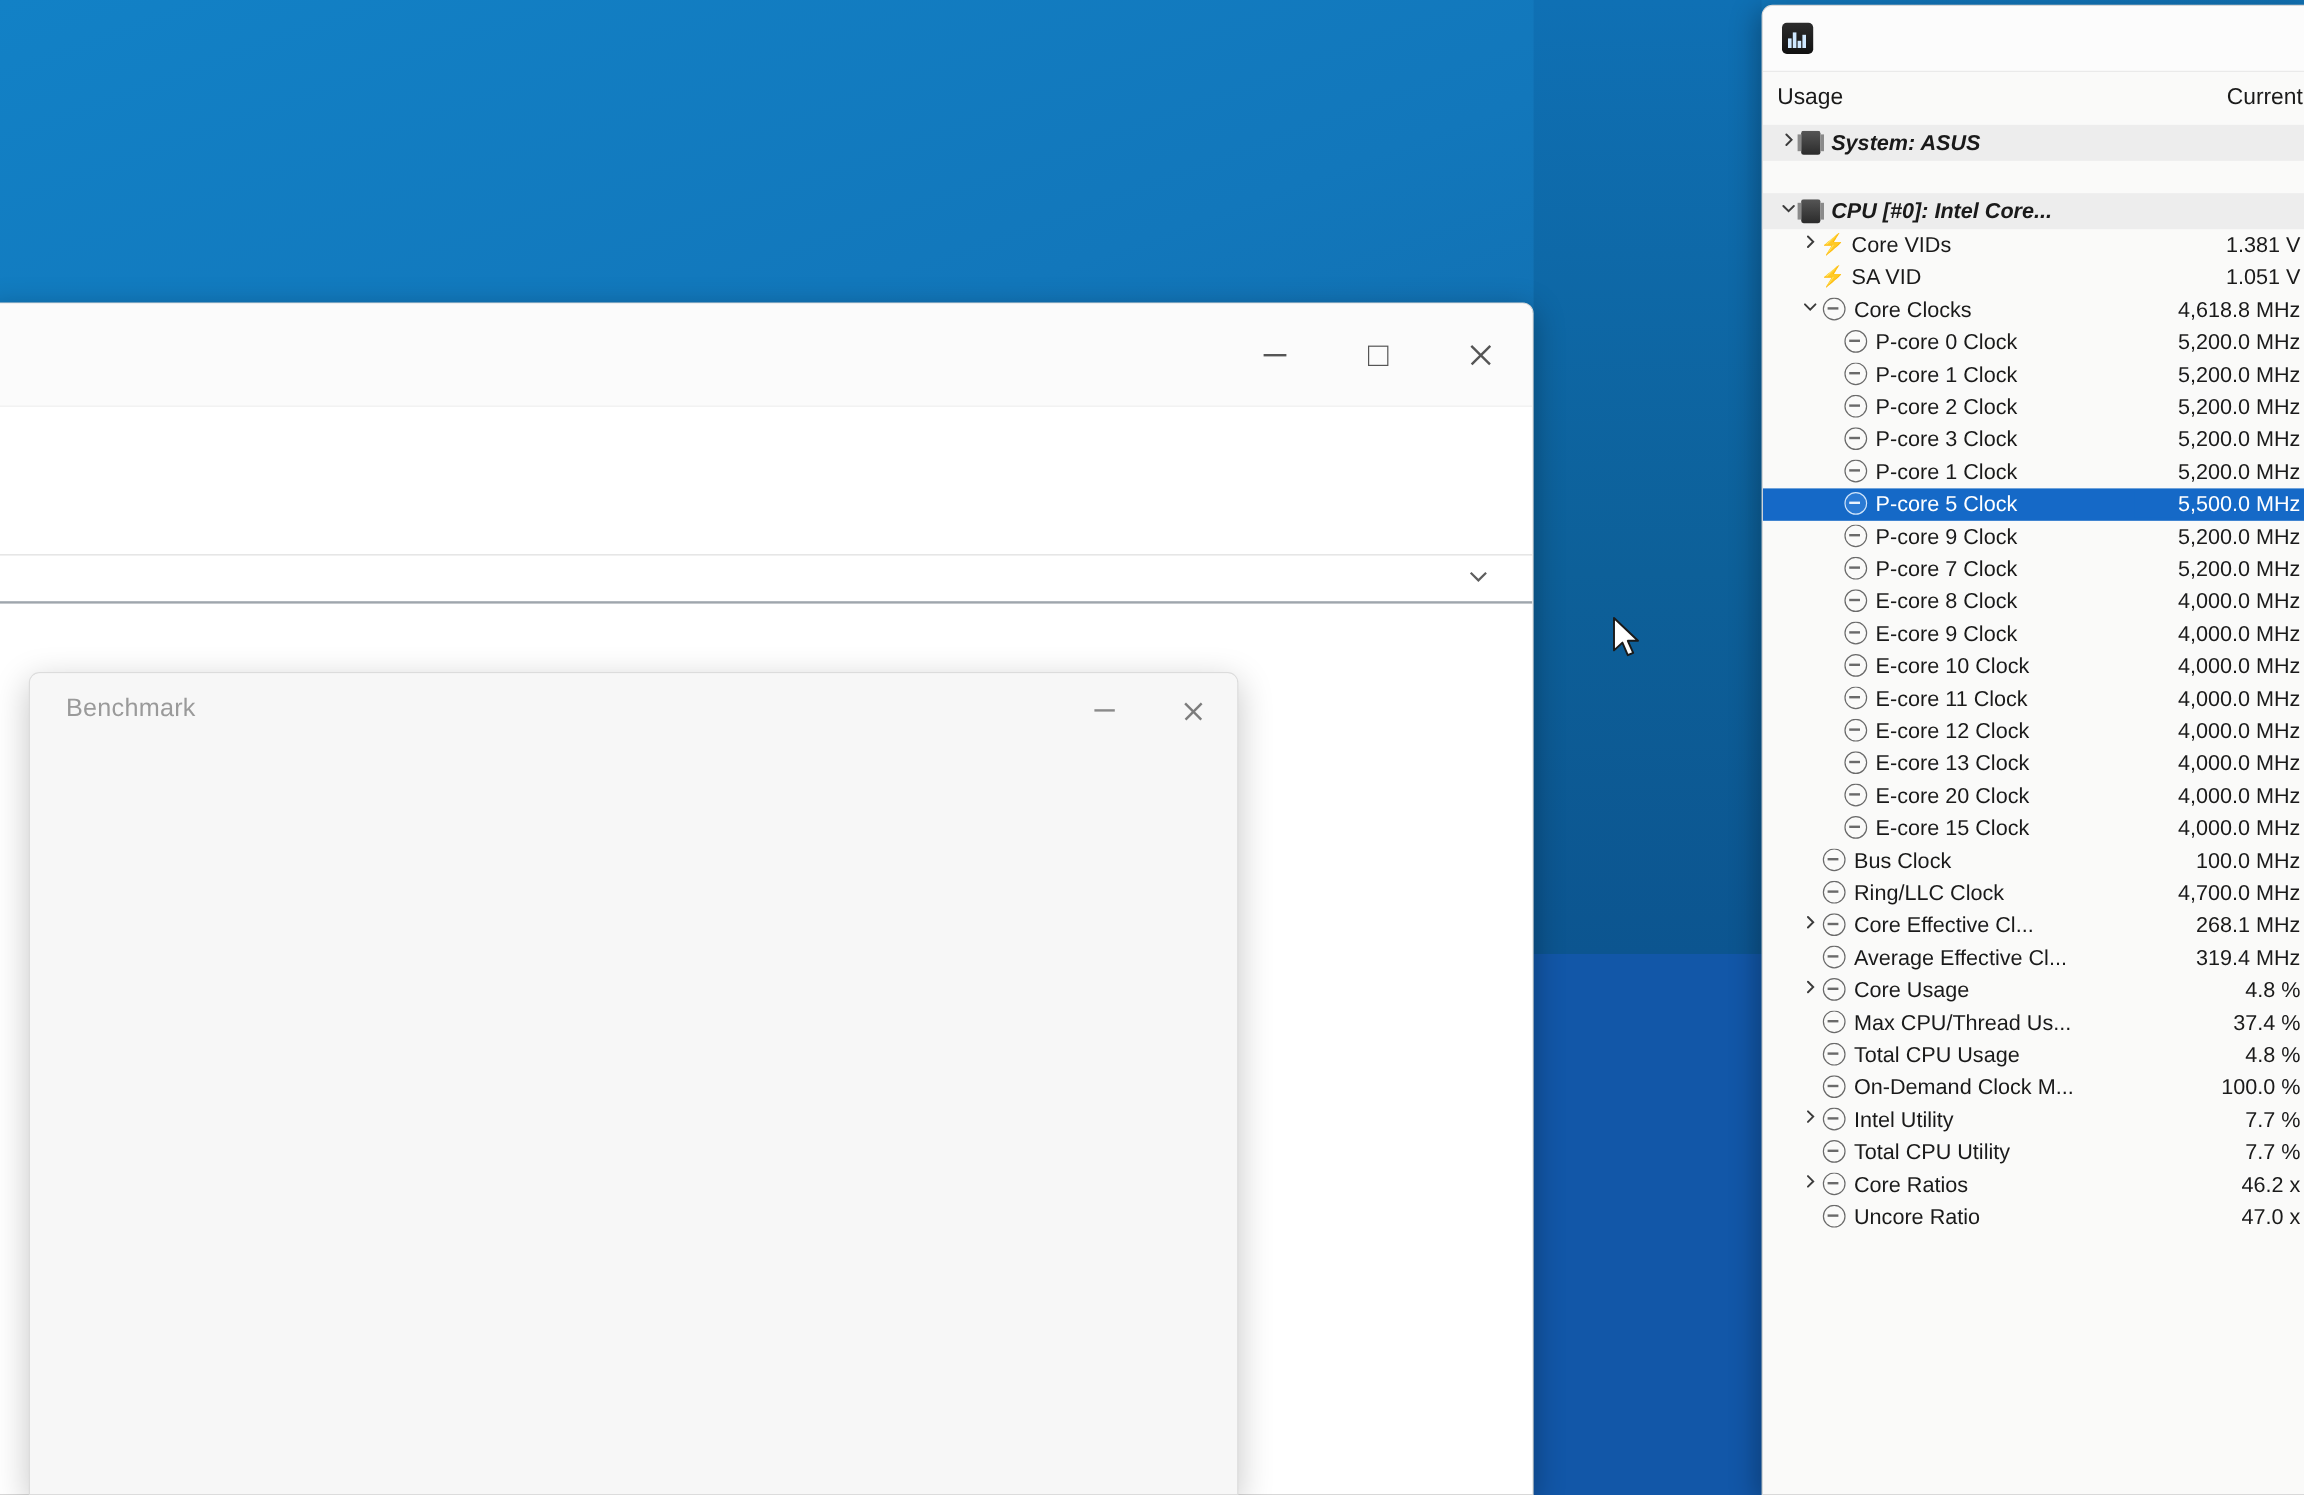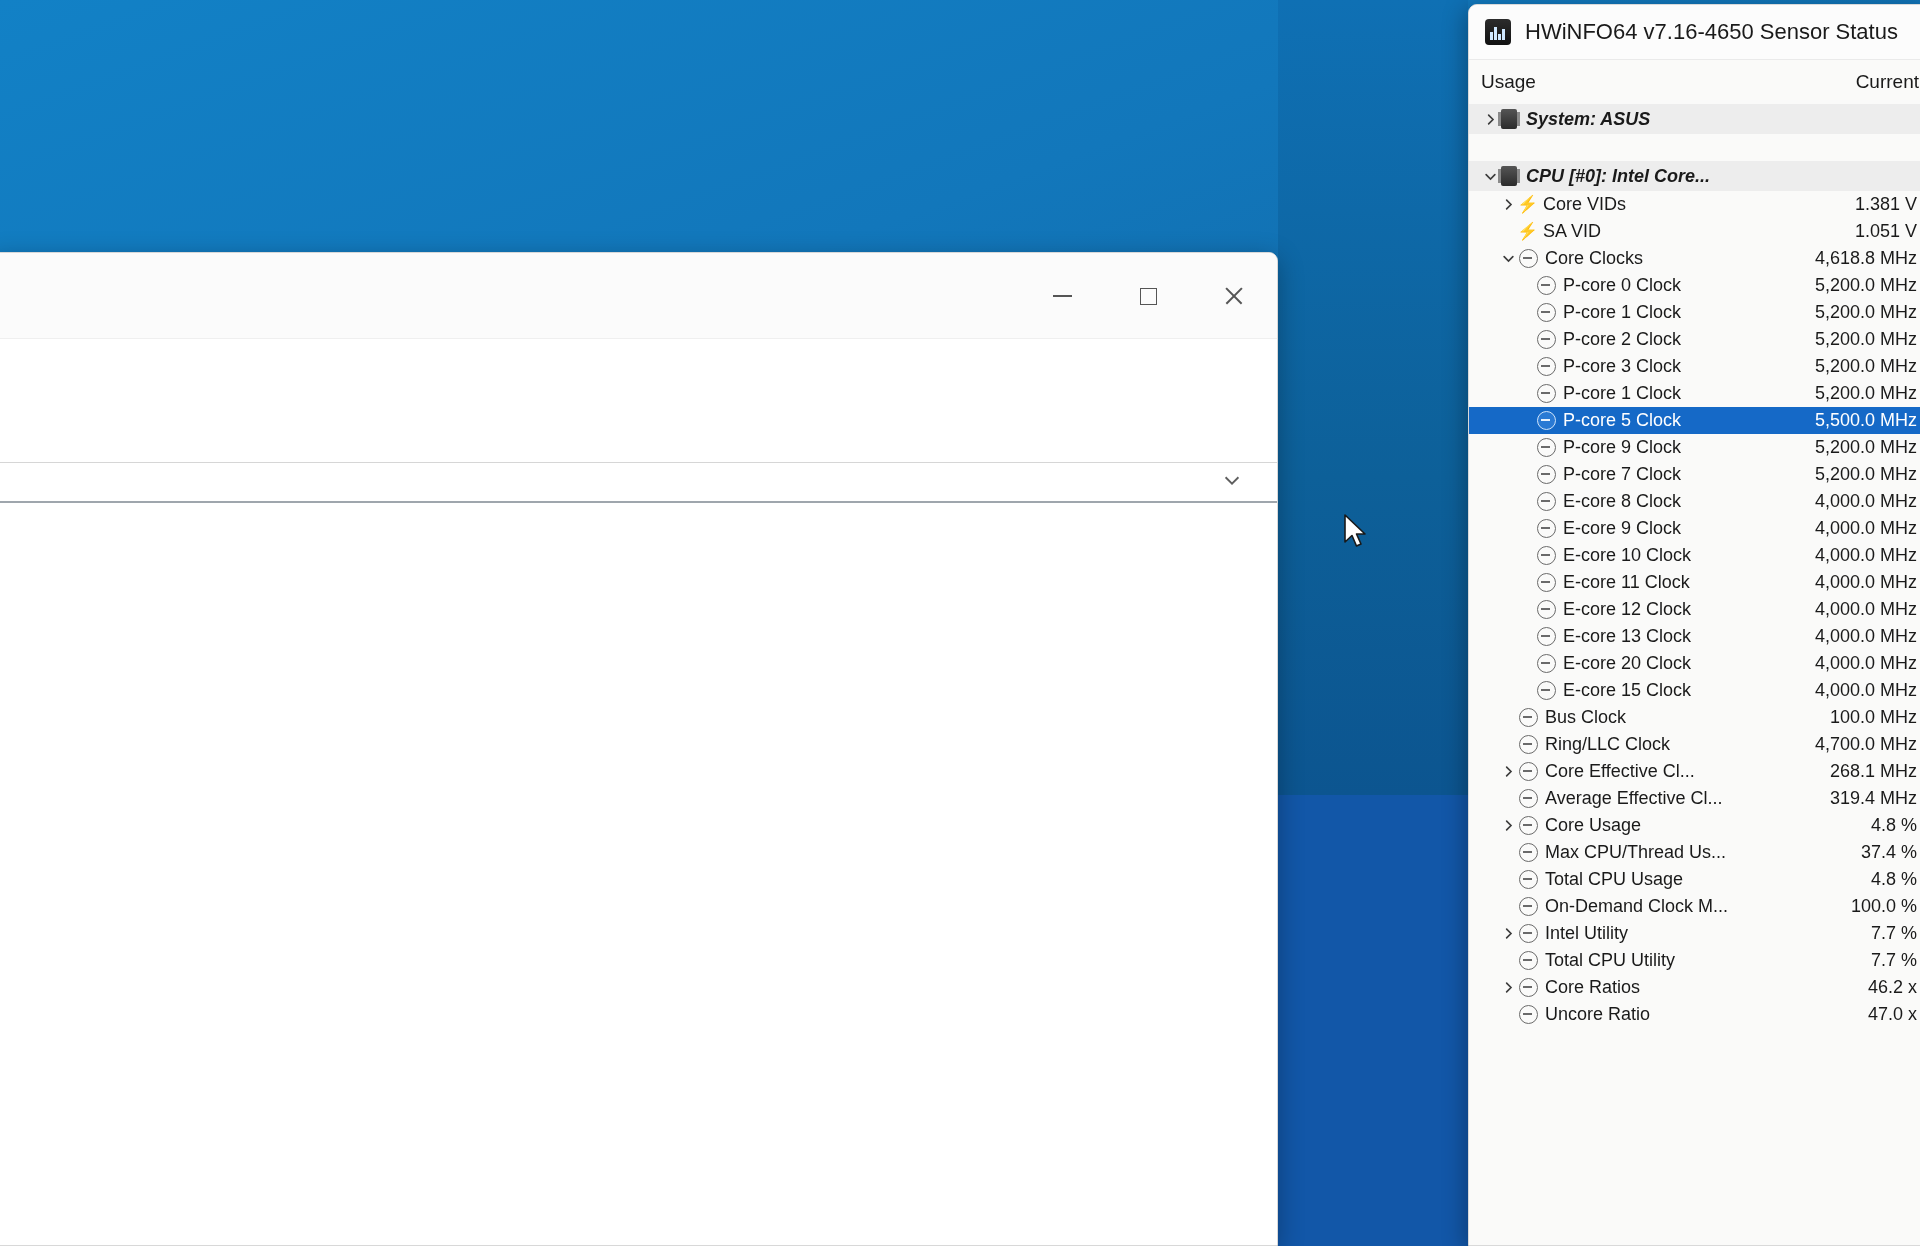--- a/index.html
+++ b/index.html
@@ -185,21 +185,21 @@
 
   .hw-list { position: relative; }
   .hw-row {
     position: relative;
     display: flex; align-items: center;
     height: 27px;
     font-size: 18px;
     color: #1a1a1a;
     padding-left: 10px;
   }
-  .hw-row .name { flex: 1; display:flex; align-items:center; white-space: nowrap; overflow: hidden; }
+  .hw-row .name { flex: 1; display:flex; align-items:flex-start; white-space: nowrap; overflow: hidden; }
   .hw-row .val { width: 148px; text-align: right; padding-right: 10px; white-space: nowrap; }
 
   .hw-row.group-row { background: #ededed; height: 30px; }
   .hw-row.group-row .name { font-style: italic; font-weight: bold; }
   .hw-row.selected { background: #1569c7; color: #fff; }
   .hw-row.selected .val { background: #1569c7; color:#fff; }
   .hw-row.spacer { height: 27px; }
 
   .tw { width: 22px; flex: none; display:flex; align-items:center; justify-content:center; color:#3c3c3c; }
   .tw.empty { visibility: hidden; }
@@ -263,30 +263,51 @@
     <div class="bg-addressbar">
       <span class="addr-chevron">
         <svg viewBox="0 0 24 24" width="22" height="22" fill="none" stroke="#5e5e5e" stroke-width="2">
           <path d="M5 9 L12 16 L19 9"></path>
         </svg>
       </span>
     </div>
     <div class="bg-body"></div>
   </div>
 
+  <div class="bench">
+    <div class="bench-title">
+      <span class="bench-title-text">Benchmark</span>
+      <div class="bench-ctrls">
+        <div class="bench-btn">
+          <span class="bg-min"></span>
+        </div>
+        <div class="bench-btn close">
+          <span class="bg-x"></span>
+        </div>
+      </div>
+    </div>
+
+    <div class="bench-body">
+
+      <div class="footer">
+        
+        
+      </div>
+
+    </div>
+  </div>
 
   <div class="hw">
     <div class="hw-title">
       <span class="hw-icon">
           <i></i>
           <i></i>
           <i></i>
           <i></i>
         </span>
-      <span class="hw-title-text">HWiNFO64 v7.16-4650 Sensor Status</span>
     </div>
     <div class="hw-head">
       <span class="c-sensor">Usage</span>
       <span class="c-current">Current</span>
     </div>
     <div class="hw-list" id="hw-list">
         <div class="hw-row group-row">
           <div class="name">
             <span class="tw">
               <svg viewBox="0 0 24 24" width="15" height="15" fill="none" stroke="currentColor" stroke-width="2.6" stroke-linecap="round">

